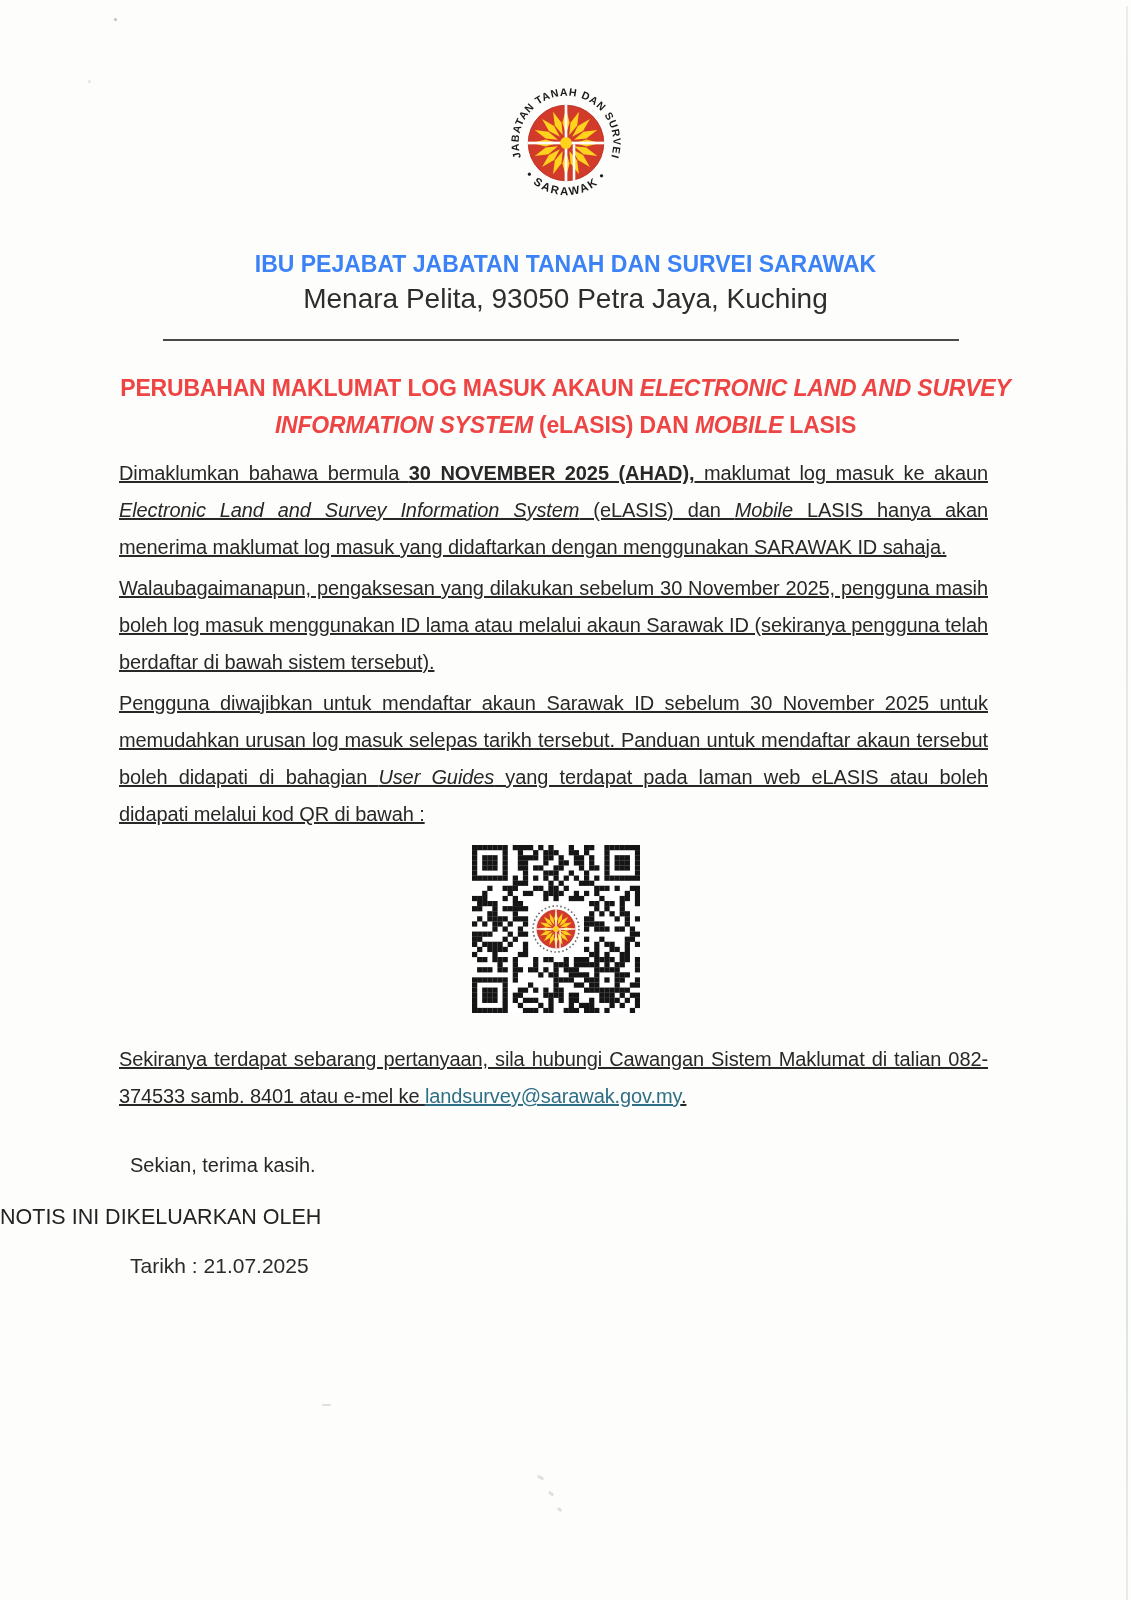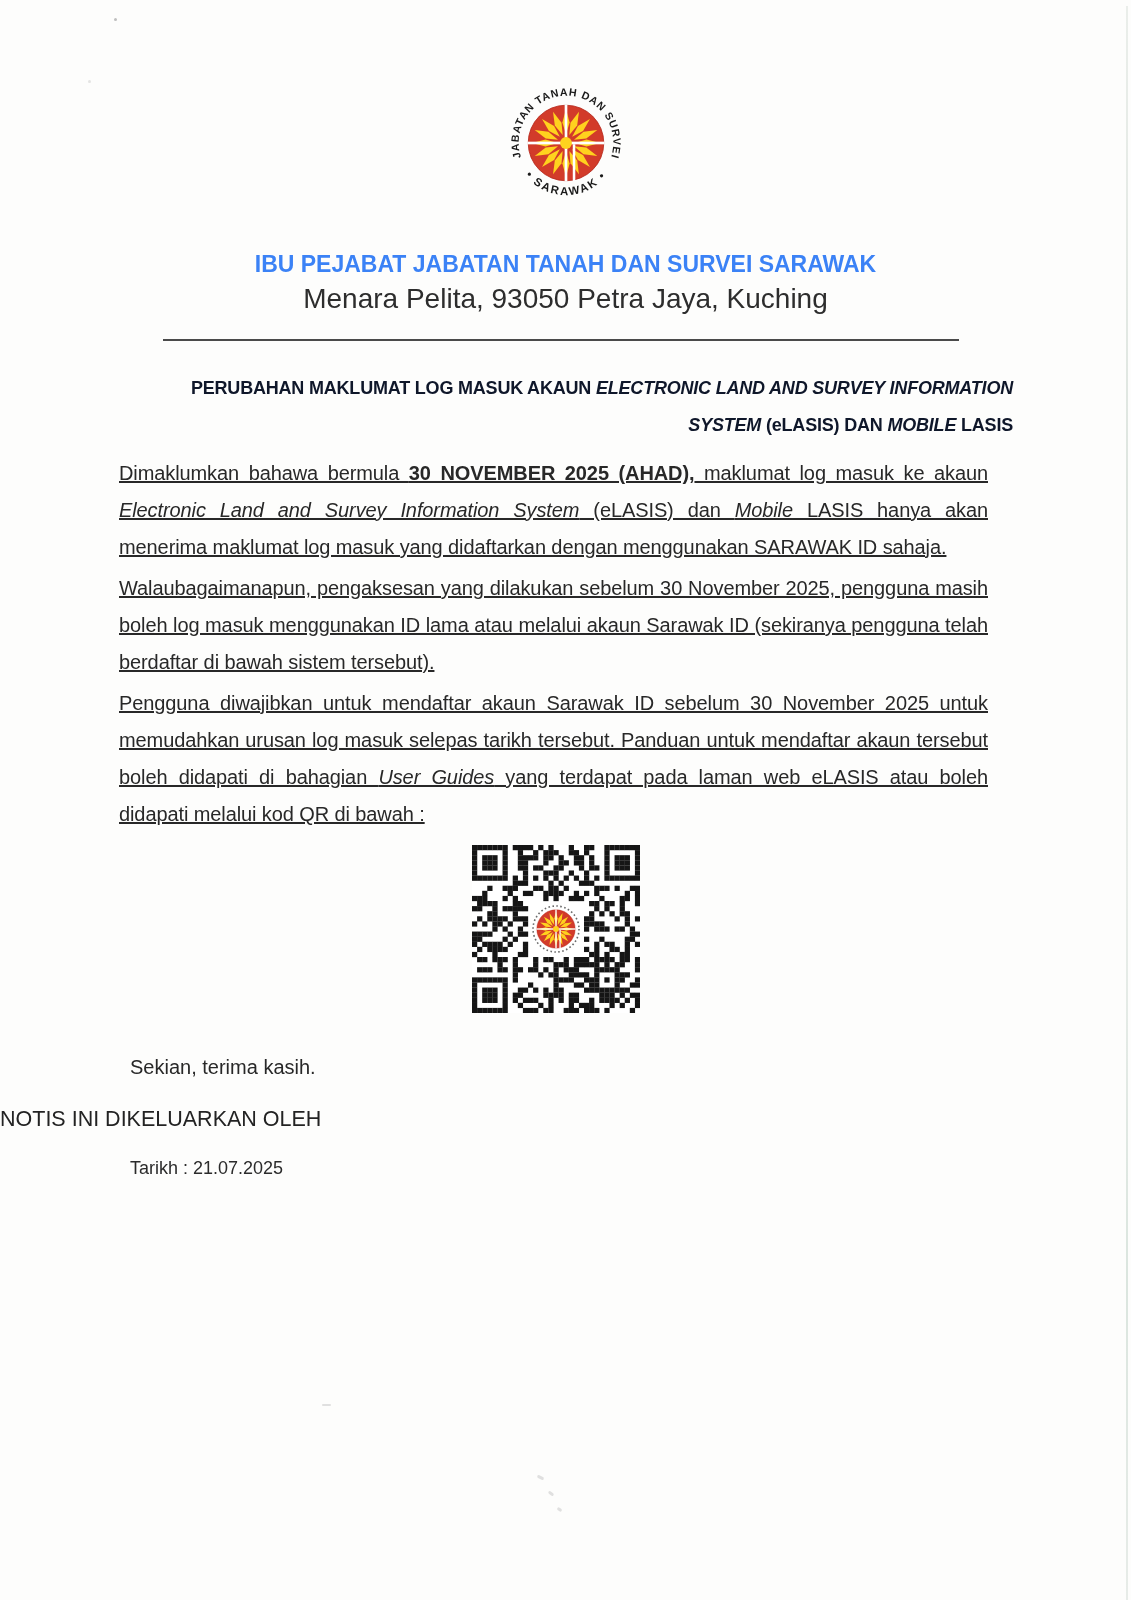--- a/index.html
+++ b/index.html
@@ -19,36 +19,36 @@
   .arc-top{font-weight:700;font-size:13.5px;letter-spacing:1.1px;fill:#1a1a1a;
     font-family:"Liberation Sans",sans-serif;}
   .arc-bottom{font-weight:700;font-size:14.5px;letter-spacing:2.4px;fill:#1a1a1a;
     font-family:"Liberation Sans",sans-serif;}
   .title{margin:22px 0 0;font-size:29px;line-height:34px;font-weight:700;
     letter-spacing:.4px;color:#222;}
   .office{margin:44px 0 0;font-size:23px;line-height:28px;font-weight:700;color:#3b82f6;}
   .address{margin:8px 0 0;font-size:28px;line-height:26px;color:#2d2d2d;}
   .rule{margin:27px 0 0 163px;width:796px;height:2px;background:#4a4a4a;border:none;}
   
-  .subject{margin:29px 118px 0;font-size:18px;line-height:37px;font-weight:700;
-    text-align:right;color:#0f172a;letter-spacing:-0.2px;}
+  .subject{margin:29px 118px 0;font-size:23px;line-height:37px;font-weight:700;
+    text-align:center;color:#ef4444;letter-spacing:-0.2px;}
   .para{margin:4px 143px 0 119px;font-size:20px;line-height:37px;text-align:justify;
     color:#282828;letter-spacing:-0.1px;text-decoration:underline;}
   .para.first{margin-top:11px;}
   .seg-b{font-weight:700;}
   .seg-i{font-style:italic;}
   .seg-bi{font-weight:700;font-style:italic;}
   .email-link{color:#2f6f85;text-decoration:underline;cursor:pointer;}
   .qr-wrap{margin-top:12px;text-align:center;}
   .qr-wrap svg{display:inline-block;margin-left:-19px;}
   .contact{margin-top:24px;}
   .closing{margin:32px 143px 0 130px;font-size:20px;line-height:37px;color:#282828;}
   .issuer{margin-top:16px;text-align:left;font-weight:400;font-size:21.5px;
     line-height:35px;color:#232323;}
-  .dateline{margin:16px 0 0 130px;font-size:18px;line-height:30px;color:#2b2b2b;}
+  .dateline{margin:16px 0 0 130px;font-size:21px;line-height:30px;color:#2b2b2b;}
 </style>
 </head>
 <body>
 
 <div class="page">
 
   <div class="scan-edge"></div>
   <div class="speck" style="left:114px;top:18px;width:3px;height:3px;"></div>
   <div class="speck" style="left:88px;top:80px;width:3px;height:3px;opacity:.4;"></div>
   <div class="smudge" style="left:537px;top:1476px;width:7px;height:3px;transform:rotate(28deg);"></div>
@@ -591,20 +591,21 @@
             <rect x="122.18" y="162.91" width="5.24" height="5.24" fill="#151515"></rect>
             <rect x="132.36" y="162.91" width="5.24" height="5.24" fill="#151515"></rect>
             <rect x="157.82" y="162.91" width="5.24" height="5.24" fill="#151515"></rect>
           </g>
         <circle cx="84" cy="84" r="27" fill="#ffffff"></circle>
         <circle cx="84" cy="84" r="23" fill="none" stroke="#6a6a6a" stroke-width="1.6" stroke-dasharray="1.6,2.4"></circle>
         <use href="#emblem" x="52" y="52" width="64" height="64"></use>
       </svg>
     </div>
 
+    <p class="para contact"><span class="seg-n">Sekiranya terdapat sebarang pertanyaan, sila hubungi Cawangan Sistem Maklumat di talian 082-374533 samb. 8401 atau e-mel ke </span><a class="email-link" href="#">landsurvey@sarawak.gov.my</a><span class="seg-n">.</span></p>
 
     <p class="closing">Sekian, terima kasih.</p>
 
     <div class="issuer">
       <div>NOTIS INI DIKELUARKAN OLEH</div>
     </div>
 
     <div class="dateline">Tarikh : 21.07.2025</div>
   </main>
 </div>

